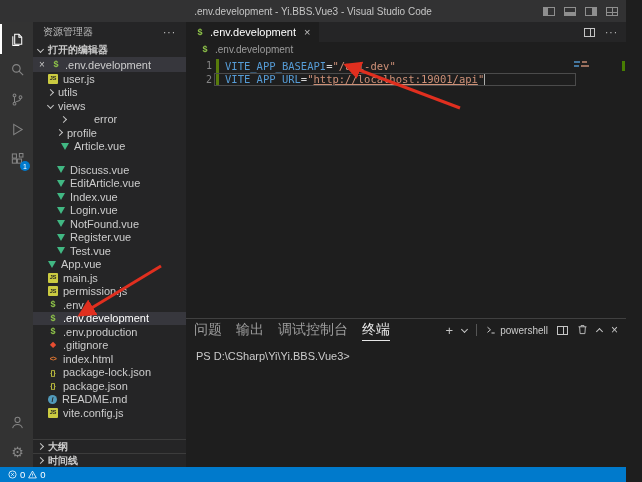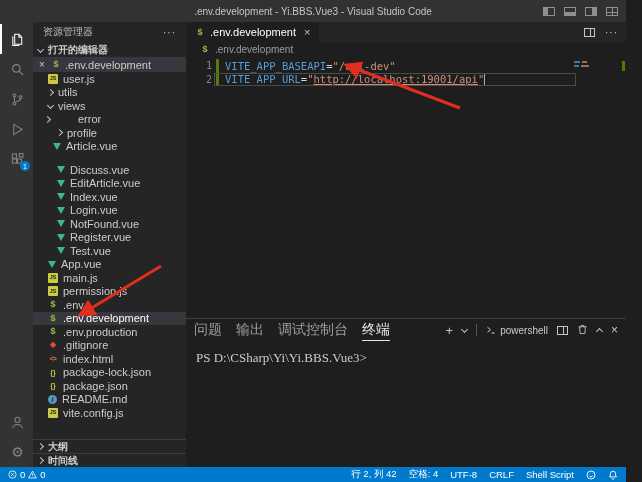--- a/index.html
+++ b/index.html
@@ -83,21 +83,21 @@
   .panel{flex:0 0 149px;border-top:1px solid #404040;display:flex;flex-direction:column;}
   .panel-header{flex:0 0 22px;display:flex;align-items:center;padding:0 8px;}
   .panel-tabs{display:flex;height:22px;}
   .panel-tab{font-size:14px;color:#9d9d9d;margin-right:14px;height:22px;display:flex;align-items:center;border-bottom:1px solid transparent;cursor:pointer;}
   .panel-tab.active{color:#e7e7e7;border-bottom-color:#e7e7e7;}
   .panel-actions{margin-left:auto;display:flex;align-items:center;gap:9px;color:#c5c5c5;}
   .pa-plus{font-size:13px;line-height:1;cursor:pointer;}
   .ps-item{display:flex;align-items:center;gap:4px;font-size:10px;color:#cccccc;cursor:pointer;}
   .panel-divider{width:1px;height:12px;background:#555555;}
   .panel-close{font-size:12px;line-height:1;cursor:pointer;}
-  .terminal-body{flex:1;padding:9px 0 0 10px;font-family:Liberation Serif, serif;font-size:13px;color:#cccccc;}
+  .terminal-body{flex:1;padding:9px 0 0 10px;font-family:Liberation Sans, sans-serif;font-size:11px;color:#cccccc;}
 
   
   .statusbar{flex:0 0 15px;background:#007acc;display:flex;align-items:center;color:#ffffff;font-size:9.5px;padding:0 8px;}
   .sb-left{display:flex;align-items:center;gap:3px;}
   .sb-right{margin-left:auto;display:flex;align-items:center;gap:12px;}
   .sb-item{display:flex;align-items:center;gap:3px;cursor:pointer;white-space:nowrap;}
 
   
   .anno{position:absolute;inset:0;pointer-events:none;z-index:60;}
 </style>
@@ -187,29 +187,29 @@
             <span>user.js</span>
           </div>
           <div class="tree-row" style="padding-left: 15px;">
             <span class="chev right"></span>
             <span>utils</span>
           </div>
           <div class="tree-row" style="padding-left: 15px;">
             <span class="chev down"></span>
             <span>views</span>
           </div>
-          <div class="tree-row" style="padding-left: 12px; gap: 28px;">
+          <div class="tree-row" style="padding-left: 28px; gap: 28px;">
             <span class="chev right"></span>
             <span>error</span>
           </div>
           <div class="tree-row" style="padding-left: 24px;">
             <span class="chev right"></span>
             <span>profile</span>
           </div>
-          <div class="tree-row" style="padding-left: 20px;">
+          <div class="tree-row" style="padding-left: 28px;">
             <span class="fico fico-vue"></span>
             <span>Article.vue</span>
           </div>
           <div class="tree-row" style="padding-left: 24px; margin-top: 10px;">
             <span class="fico fico-vue"></span>
             <span>Discuss.vue</span>
           </div>
           <div class="tree-row" style="padding-left: 24px;">
             <span class="fico fico-vue"></span>
             <span>EditArticle.vue</span>
@@ -389,40 +389,20 @@
           <path d="M3.6 3.6l2.8 2.8M6.4 3.6L3.6 6.4"></path>
         </svg>
       <span>0</span>
       <svg width="9" height="9" viewBox="0 0 10 10" fill="none" stroke="#fff" stroke-width="0.9">
           <path d="M5 1.2L9.3 8.8H.7z"></path>
           <path d="M5 4v2.2"></path>
           <path d="M5 7.4v.4"></path>
         </svg>
       <span>0</span>
     </div>
-    <div class="sb-right">
-      <span class="sb-item">行 2, 列 42</span>
-      <span class="sb-item">空格: 4</span>
-      <span class="sb-item">UTF-8</span>
-      <span class="sb-item">CRLF</span>
-      <span class="sb-item">Shell Script</span>
-      <span class="sb-item">
-        <svg width="10" height="10" viewBox="0 0 10 10" fill="none" stroke="#fff" stroke-width="0.9">
-            <circle cx="5" cy="5" r="4"></circle>
-            <path d="M3.3 6a2.4 2.4 0 0 0 3.4 0"></path>
-            <path d="M3.6 3.6v.3M6.4 3.6v.3"></path>
-          </svg>
-      </span>
-      <span class="sb-item">
-        <svg width="10" height="10" viewBox="0 0 10 10" fill="none" stroke="#fff" stroke-width="0.9">
-            <path d="M5 1.2a2.6 2.6 0 0 1 2.6 2.6v1.9l.9 1.2H1.5l.9-1.2V3.8A2.6 2.6 0 0 1 5 1.2z"></path>
-            <path d="M4 8.3a1 1 0 0 0 2 0"></path>
-          </svg>
-      </span>
-    </div>
   </div>
 
   <svg class="anno" width="642" height="482" viewBox="0 0 642 482">
     <defs>
       <marker id="ah" markerWidth="7" markerHeight="7" refX="5" refY="3" orient="auto">
         <path class="head" d="M0,0 L6,3 L0,6 z" fill="#e02f1f"></path>
       </marker>
     </defs>
     <line x1="460" y1="108" x2="346" y2="65" stroke="#e02f1f" stroke-width="3" marker-end="url(#ah)"></line>
     <line x1="161" y1="266" x2="80" y2="315" stroke="#e02f1f" stroke-width="3" marker-end="url(#ah)"></line>

